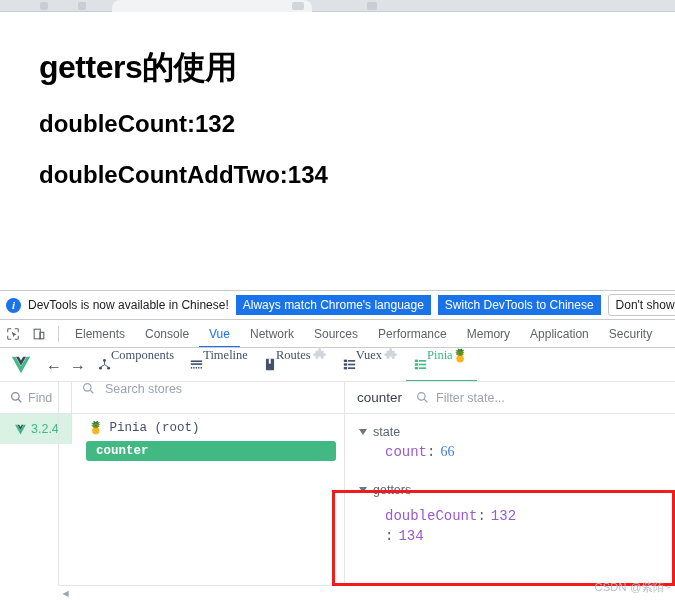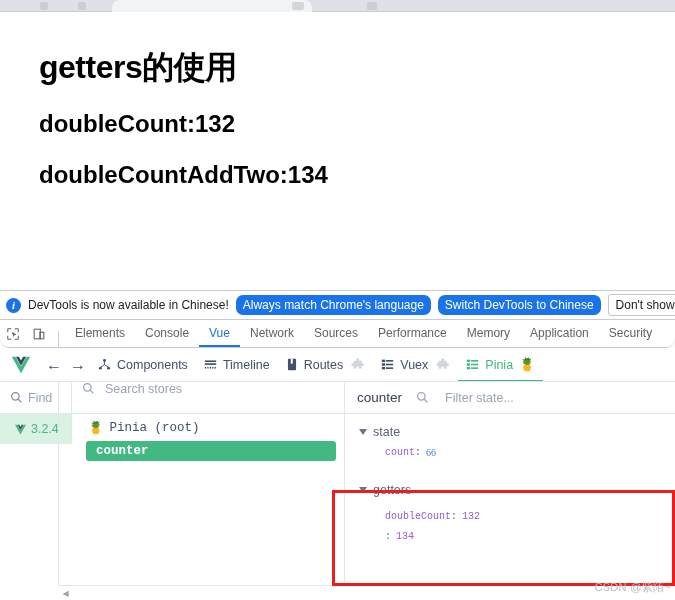--- a/index.html
+++ b/index.html
@@ -48,35 +48,35 @@
     display: flex; align-items: center; padding: 0 6px; gap: 7px; overflow: hidden;
   }
   .info-icon {
     width: 15px; height: 15px; border-radius: 50%; background: #1a73e8;
     color: #fff; font-size: 11px; font-weight: bold; font-style: italic;
     display: flex; align-items: center; justify-content: center; flex: 0 0 auto;
     font-family: "Liberation Serif", serif;
   }
   .notif-text { font-size: 12px; color: #202124; white-space: nowrap; flex: 0 0 auto; }
   .btn-primary {
-    background: #1a73e8; color: #fff; border: none; border-radius: 7px;
+    background: #1a73e8; color: #fff; border: none; border-radius: 0;
     font-size: 12px; font-family: "Liberation Sans", sans-serif;
     padding: 3px 7px; white-space: nowrap; cursor: pointer; flex: 0 0 auto;
   }
   .btn-secondary {
     background: #fff; color: #202124; border: 1px solid #c6c6c6; border-radius: 3px;
     font-size: 12px; font-family: "Liberation Sans", sans-serif;
     padding: 3px 7px; white-space: nowrap; cursor: pointer; flex: 0 0 auto;
   }
 
   
   .dt-tabbar {
     position: absolute; left: 0; top: 321px; width: 675px; height: 27px;
     background: #ffffff; border-bottom: 1px solid #cacaca;
-    display: flex; align-items: flex-end; overflow: hidden; border-radius: 9px;
+    display: flex; align-items: center; overflow: hidden;
   }
   .dt-icon-btn {
     width: 26px; height: 26px; display: flex; align-items: center; justify-content: center;
     cursor: pointer; flex: 0 0 auto;
   }
   .dt-sep { width: 1px; height: 16px; background: #d0d0d0; margin: 0 6px; flex: 0 0 auto; }
   .dt-tab {
     font-size: 12px; color: #5f6368; padding: 5px 10px 6px; white-space: nowrap;
     cursor: pointer; flex: 0 0 auto; height: 27px; display: flex; align-items: center;
   }
@@ -87,22 +87,22 @@
     position: absolute; left: 0; top: 348px; width: 675px; height: 34px;
     background: #ffffff; border-bottom: 1px solid #e3e5e8;
     display: flex; align-items: center; padding-left: 10px; overflow: hidden;
   }
   .vue-logo { width: 22px; height: 22px; flex: 0 0 auto; margin-right: 10px; }
   .nav-arrow {
     width: 24px; height: 24px; display: flex; align-items: center; justify-content: center;
     color: #42506b; font-size: 16px; cursor: pointer; flex: 0 0 auto;
   }
   .vt-item {
-    display: flex; align-items: center; gap: 6px; padding: 0 8px; height: 34px;
-    font-size: 12.5px; color: #42506b; cursor: pointer; flex: 0 0 auto; white-space: nowrap;
+    display: flex; padding: 0 8px; height: 34px;
+    font-size: 12.5px; color: #42506b; cursor: pointer; flex: 0 0 auto; white-space: nowrap; font-family: Liberation Serif, serif;
   }
   .vt-item.active { color: #42b883; box-shadow: inset 0 -2px 0 #42b883; }
   .vt-item .ico { display: flex; align-items: center; }
   .puzzle { width: 14px; height: 14px; opacity: .45; flex: 0 0 auto; margin-left: 2px; }
 
   
   .panels { position: absolute; left: 0; top: 382px; width: 675px; height: 218px; display: flex; }
   .left-pane { width: 345px; height: 218px; background: #fff; border-right: 1px solid #e3e5e8; position: relative; }
   .right-pane { flex: 1; height: 218px; background: #fff; position: relative; }
 
@@ -142,27 +142,27 @@
     background: #fff;
   }
   .scroll-arrow {
     width: 15px; height: 15px; display: flex; align-items: center; justify-content: center;
     color: #9aa4b2; font-size: 8px; cursor: pointer;
   }
   .left-scroll-line { position: absolute; left: 58px; top: 0; bottom: 0; width: 1px; background: #e3e5e8; }
 
   .state-head { display: flex; align-items: center; height: 32px; border-bottom: 1px solid #e3e5e8; padding-left: 12px; gap: 14px; }
   .state-title { font-size: 13.5px; color: #3a4152; white-space: nowrap; }
-  .filter-box { display: flex; align-items: flex-start; gap: 16px; }
+  .filter-box { display: flex; align-items: flex-start; gap: 7px; }
 
   .tree { padding-top: 8px; }
   .tree-group { font-size: 12.5px; color: #5a6478; display: flex; align-items: center; gap: 6px; padding-left: 14px; height: 20px; cursor: pointer; }
   .caret { width: 0; height: 0; border-left: 4.5px solid transparent; border-right: 4.5px solid transparent; border-top: 6px solid #6b7684; flex: 0 0 auto; }
   .kv {
-    font-family: "Liberation Mono", monospace; font-size: 10px;
+    font-family: "Liberation Mono", monospace; font-size: 14px;
     padding-left: 40px; height: 20px; display: flex; align-items: center; white-space: nowrap;
   }
   .k { color: #9b59d0; }
   .colon { color: #5a6478; }
   .v-num { color: #3e7ddb; margin-left: 5px; font-family: Liberation Serif, serif; }
   .v-pur { color: #9b59d0; margin-left: 5px; }
 
   .red-box {
     position: absolute; left: -13px; top: 108px; width: 343px; height: 96px;
     border: 3px solid #ee1c1c; pointer-events: none;

